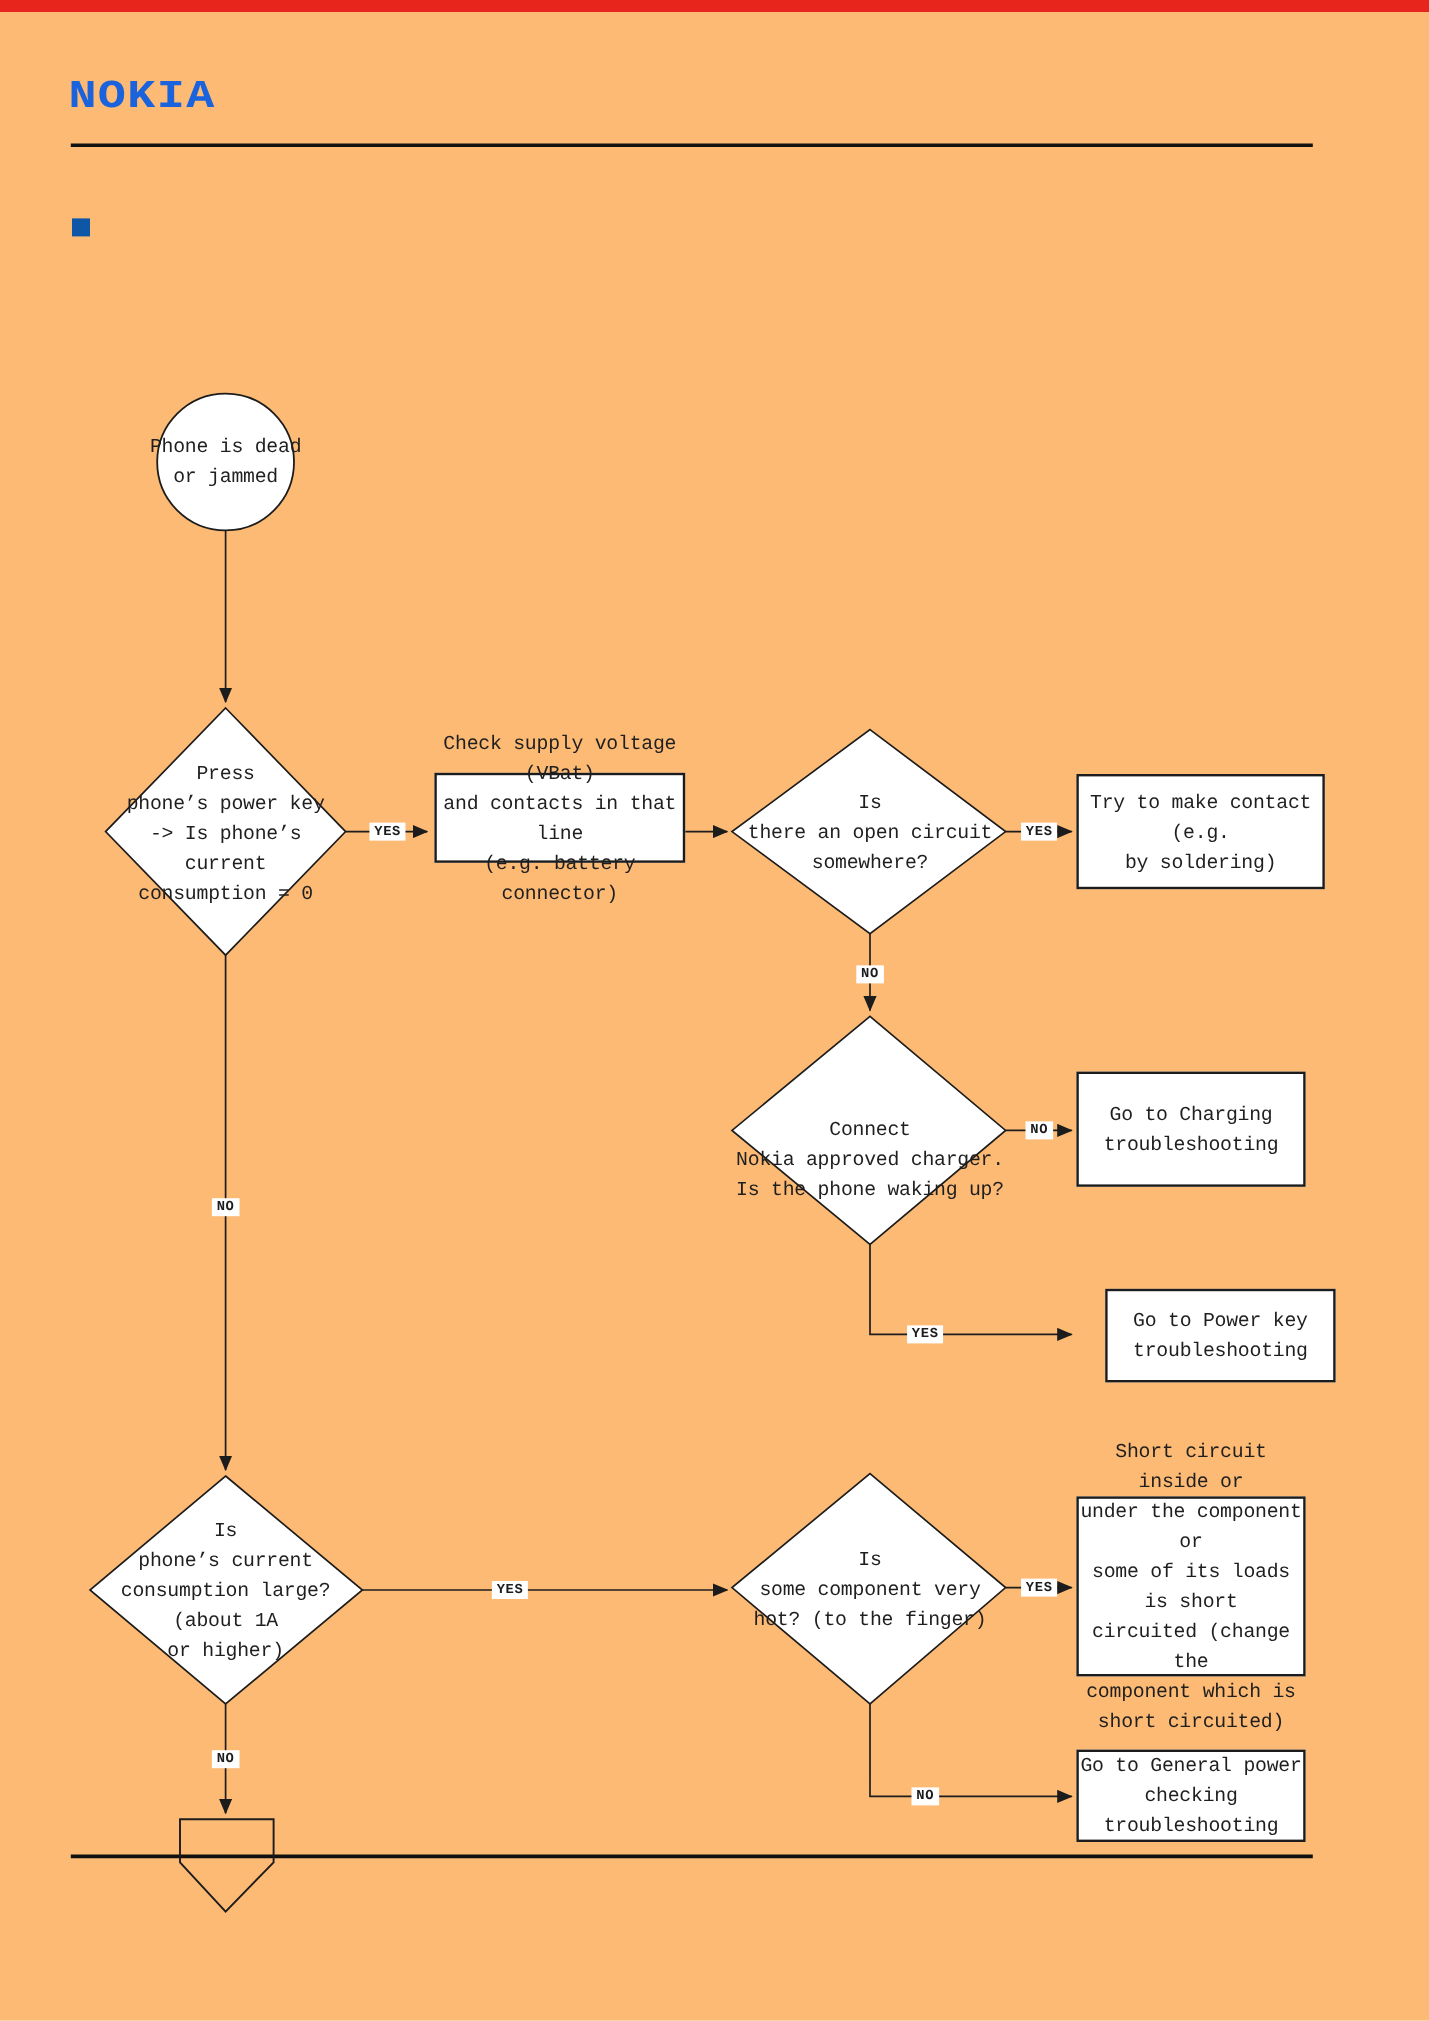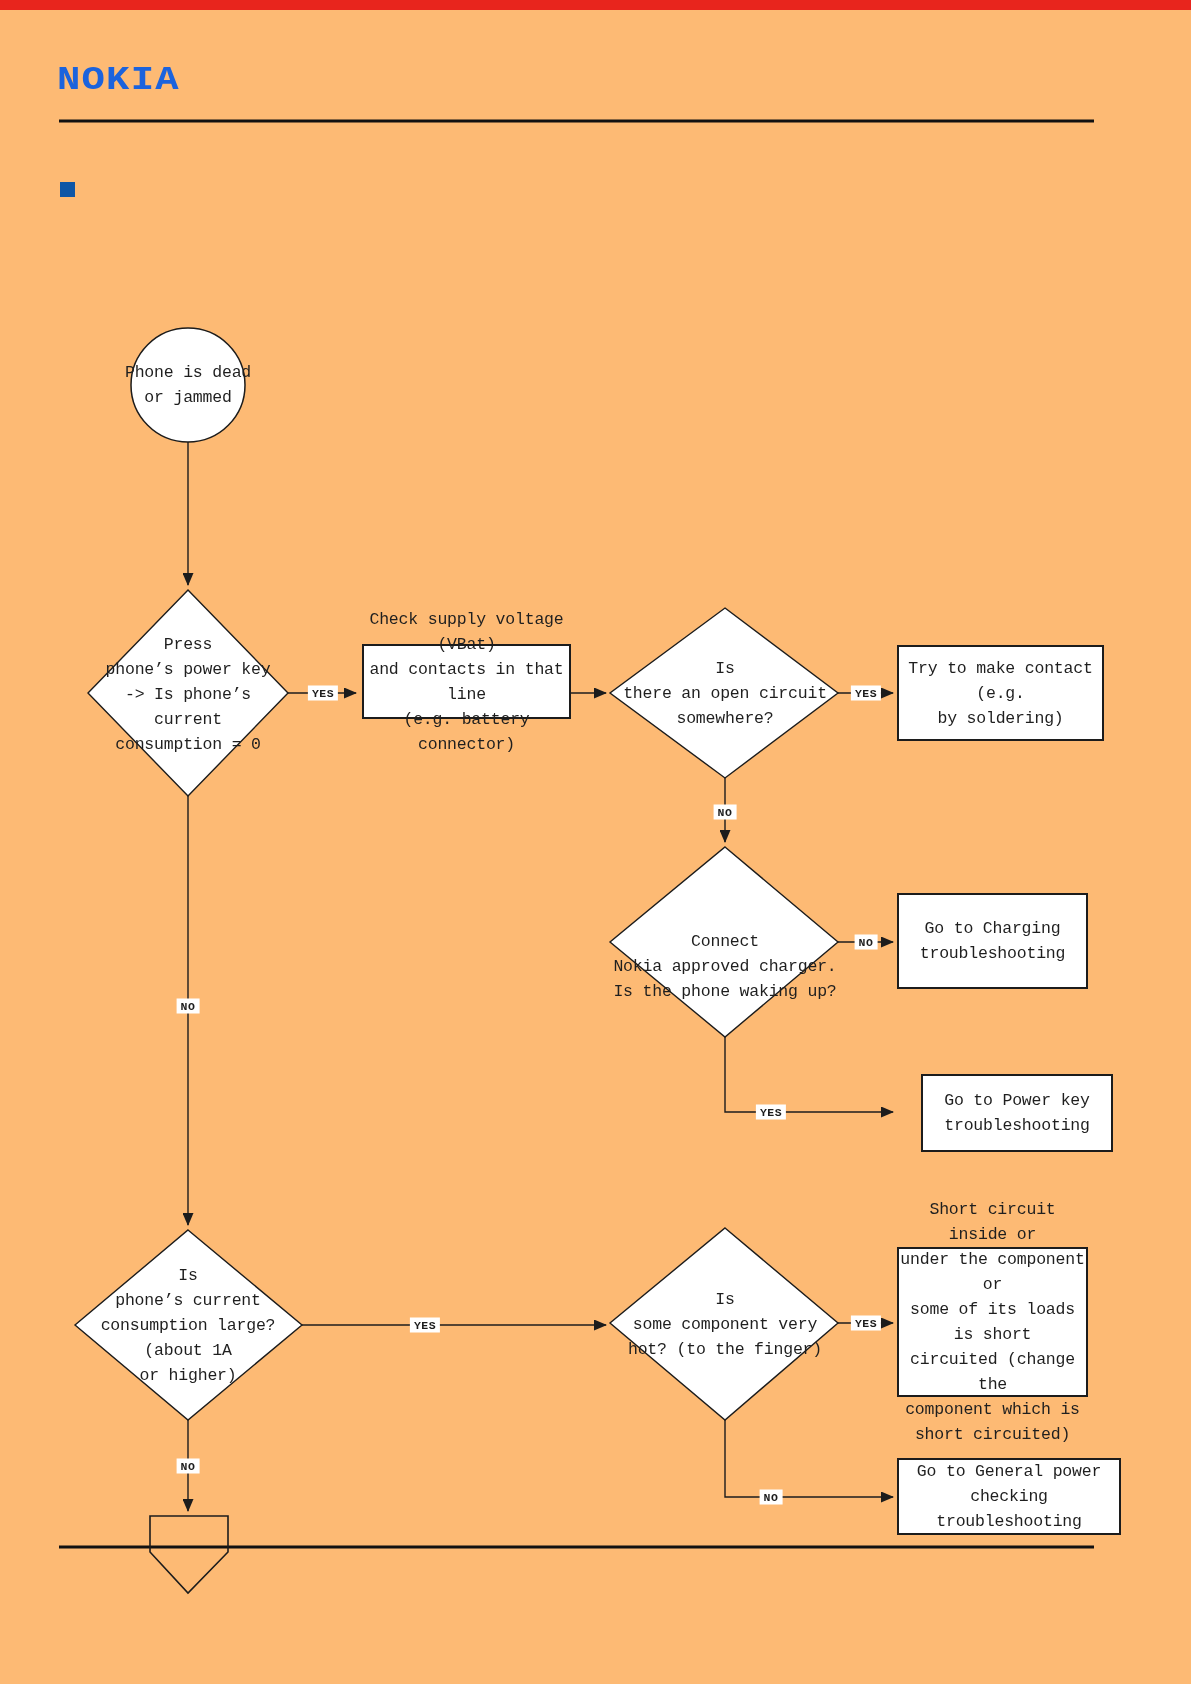--- a/index.html
+++ b/index.html
@@ -114,21 +114,21 @@
 some component very
 hot? (to the finger)</div>
 
   <div class="fbox" style="left:897px;top:1247px;width:191px;height:150px;">Short circuit inside or
 under the component or
 some of its loads is short
 circuited (change the
 component which is
 short circuited)</div>
 
-  <div class="fbox" style="left:897px;top:1458px;width:224px;height:77px;">Go to General power
+  <div class="fbox" style="left:897px;top:1458px;width:191px;height:77px;">Go to General power
 checking
 troubleshooting</div>
 
   <div class="edge-label" style="left:323px;top:693px;">YES</div>
   <div class="edge-label" style="left:866px;top:693px;">YES</div>
   <div class="edge-label" style="left:725px;top:812px;">NO</div>
   <div class="edge-label" style="left:866px;top:942px;">NO</div>
   <div class="edge-label" style="left:771px;top:1112px;">YES</div>
   <div class="edge-label" style="left:188px;top:1006px;">NO</div>
   <div class="edge-label" style="left:425px;top:1325px;">YES</div>

